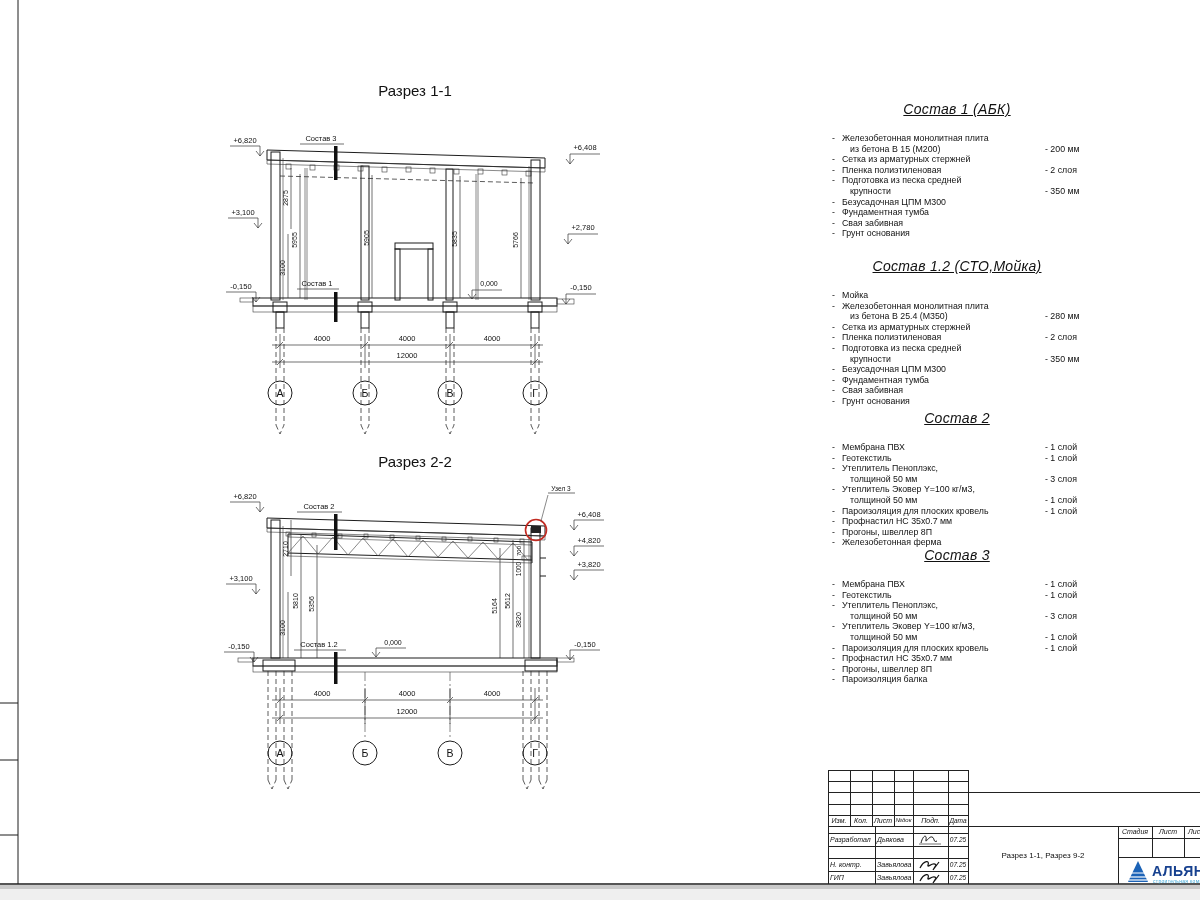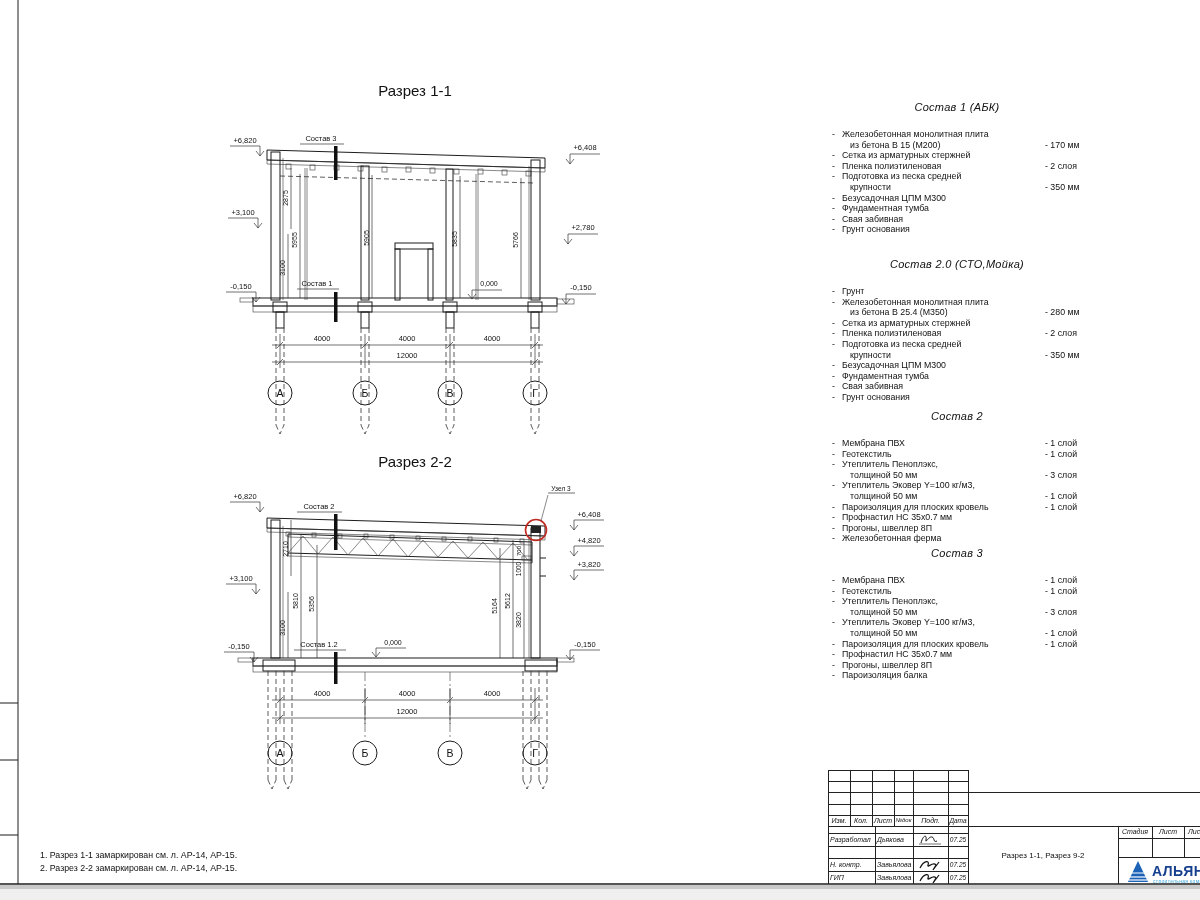--- a/index.html
+++ b/index.html
@@ -8,21 +8,21 @@
   
   .ln{stroke:#1d1d1d;stroke-width:1;fill:none}
   .ln2{stroke:#1d1d1d;stroke-width:1.4;fill:none}
   .thin{stroke:#3a3a3a;stroke-width:.6;fill:none}
   .dim{stroke:#333;stroke-width:.7;fill:none}
   .dashp{stroke:#333;stroke-width:.8;fill:none;stroke-dasharray:5 3}
   .axisln{stroke:#555;stroke-width:.7;fill:none;stroke-dasharray:9 3 2 3}
   text.cad{font-family:"Liberation Sans",sans-serif;fill:#111}
   
   .spec{position:absolute;width:258px;left:828px;}
-  .spec-title{font-size:11px;font-style:italic;text-align:center;
+  .spec-title{font-size:14px;font-style:italic;text-align:center;text-decoration:underline;
               letter-spacing:.3px;margin-bottom:16px;}
   .spec-item{display:flex;font-size:8.8px;line-height:10.6px;}
   .spec-dash{width:10px;padding-left:4px;flex:none;}
   .spec-lines{flex:1;}
   .spec-line{position:relative;height:10.6px;white-space:nowrap;}
   .spec-line.indent{padding-left:8px;}
   .spec-val{position:absolute;left:203px;top:0;white-space:nowrap;}
   
   .notes{position:absolute;left:40px;top:849px;font-size:8.8px;line-height:13px;}
   
@@ -363,21 +363,21 @@
   </g>
 </svg>
 
 <div class="spec" style="top:101px">
   <div class="spec-title">Состав 1 (АБК)</div>
   <div>
         <div class="spec-item">
           <span class="spec-dash">-</span>
           <div class="spec-lines">
             <div class="spec-line"><span>Железобетонная  монолитная плита</span></div>
-            <div class="spec-line indent"><span>из бетона В 15 (М200)</span><span class="spec-val">- 170 мм</span></div>
+            <div class="spec-line indent"><span>из бетона В 15 (М200)</span><span class="spec-val">- 200 мм</span></div>
           </div>
         </div>
         <div class="spec-item">
           <span class="spec-dash">-</span>
           <div class="spec-lines">
             <div class="spec-line"><span>Сетка из арматурных стержней</span></div>
           </div>
         </div>
         <div class="spec-item">
           <span class="spec-dash">-</span>
@@ -412,26 +412,26 @@
         </div>
         <div class="spec-item">
           <span class="spec-dash">-</span>
           <div class="spec-lines">
             <div class="spec-line"><span>Грунт основания</span></div>
           </div>
         </div>
       </div>
 </div>
 <div class="spec" style="top:258px">
-  <div class="spec-title">Состав 2.0 (СТО,Мойка)</div>
+  <div class="spec-title">Состав 1.2 (СТО,Мойка)</div>
   <div>
         <div class="spec-item">
           <span class="spec-dash">-</span>
           <div class="spec-lines">
-            <div class="spec-line"><span>Грунт</span></div>
+            <div class="spec-line"><span>Мойка</span></div>
           </div>
         </div>
         <div class="spec-item">
           <span class="spec-dash">-</span>
           <div class="spec-lines">
             <div class="spec-line"><span>Железобетонная  монолитная плита</span></div>
             <div class="spec-line indent"><span>из бетона В 25.4 (М350)</span><span class="spec-val">- 280 мм</span></div>
           </div>
         </div>
         <div class="spec-item">
@@ -583,24 +583,20 @@
         </div>
         <div class="spec-item">
           <span class="spec-dash">-</span>
           <div class="spec-lines">
             <div class="spec-line"><span>Пароизоляция балка</span></div>
           </div>
         </div>
       </div>
 </div>
 
-<div class="notes">
-  <div>1. Разрез 1-1 замаркирован см. л. АР-14, АР-15.</div>
-  <div>2. Разрез 2-2 замаркирован см. л. АР-14, АР-15.</div>
-</div>
 
 <div>
 
   <div class="tb-line" style="left:828px;top:770px;width:140px;height:1px"></div>
   <div class="tb-line" style="left:828px;top:770px;width:1px;height:114px"></div>
   <div class="tb-line" style="left:968px;top:770px;width:1px;height:114px"></div>
   <div class="tb-line" style="left:968px;top:792px;width:232px;height:1px"></div>
 
   <div class="tb-line" style="left:828px;top:781px;width:140px;height:1px"></div>
   <div class="tb-line" style="left:828px;top:792px;width:140px;height:1px"></div>

